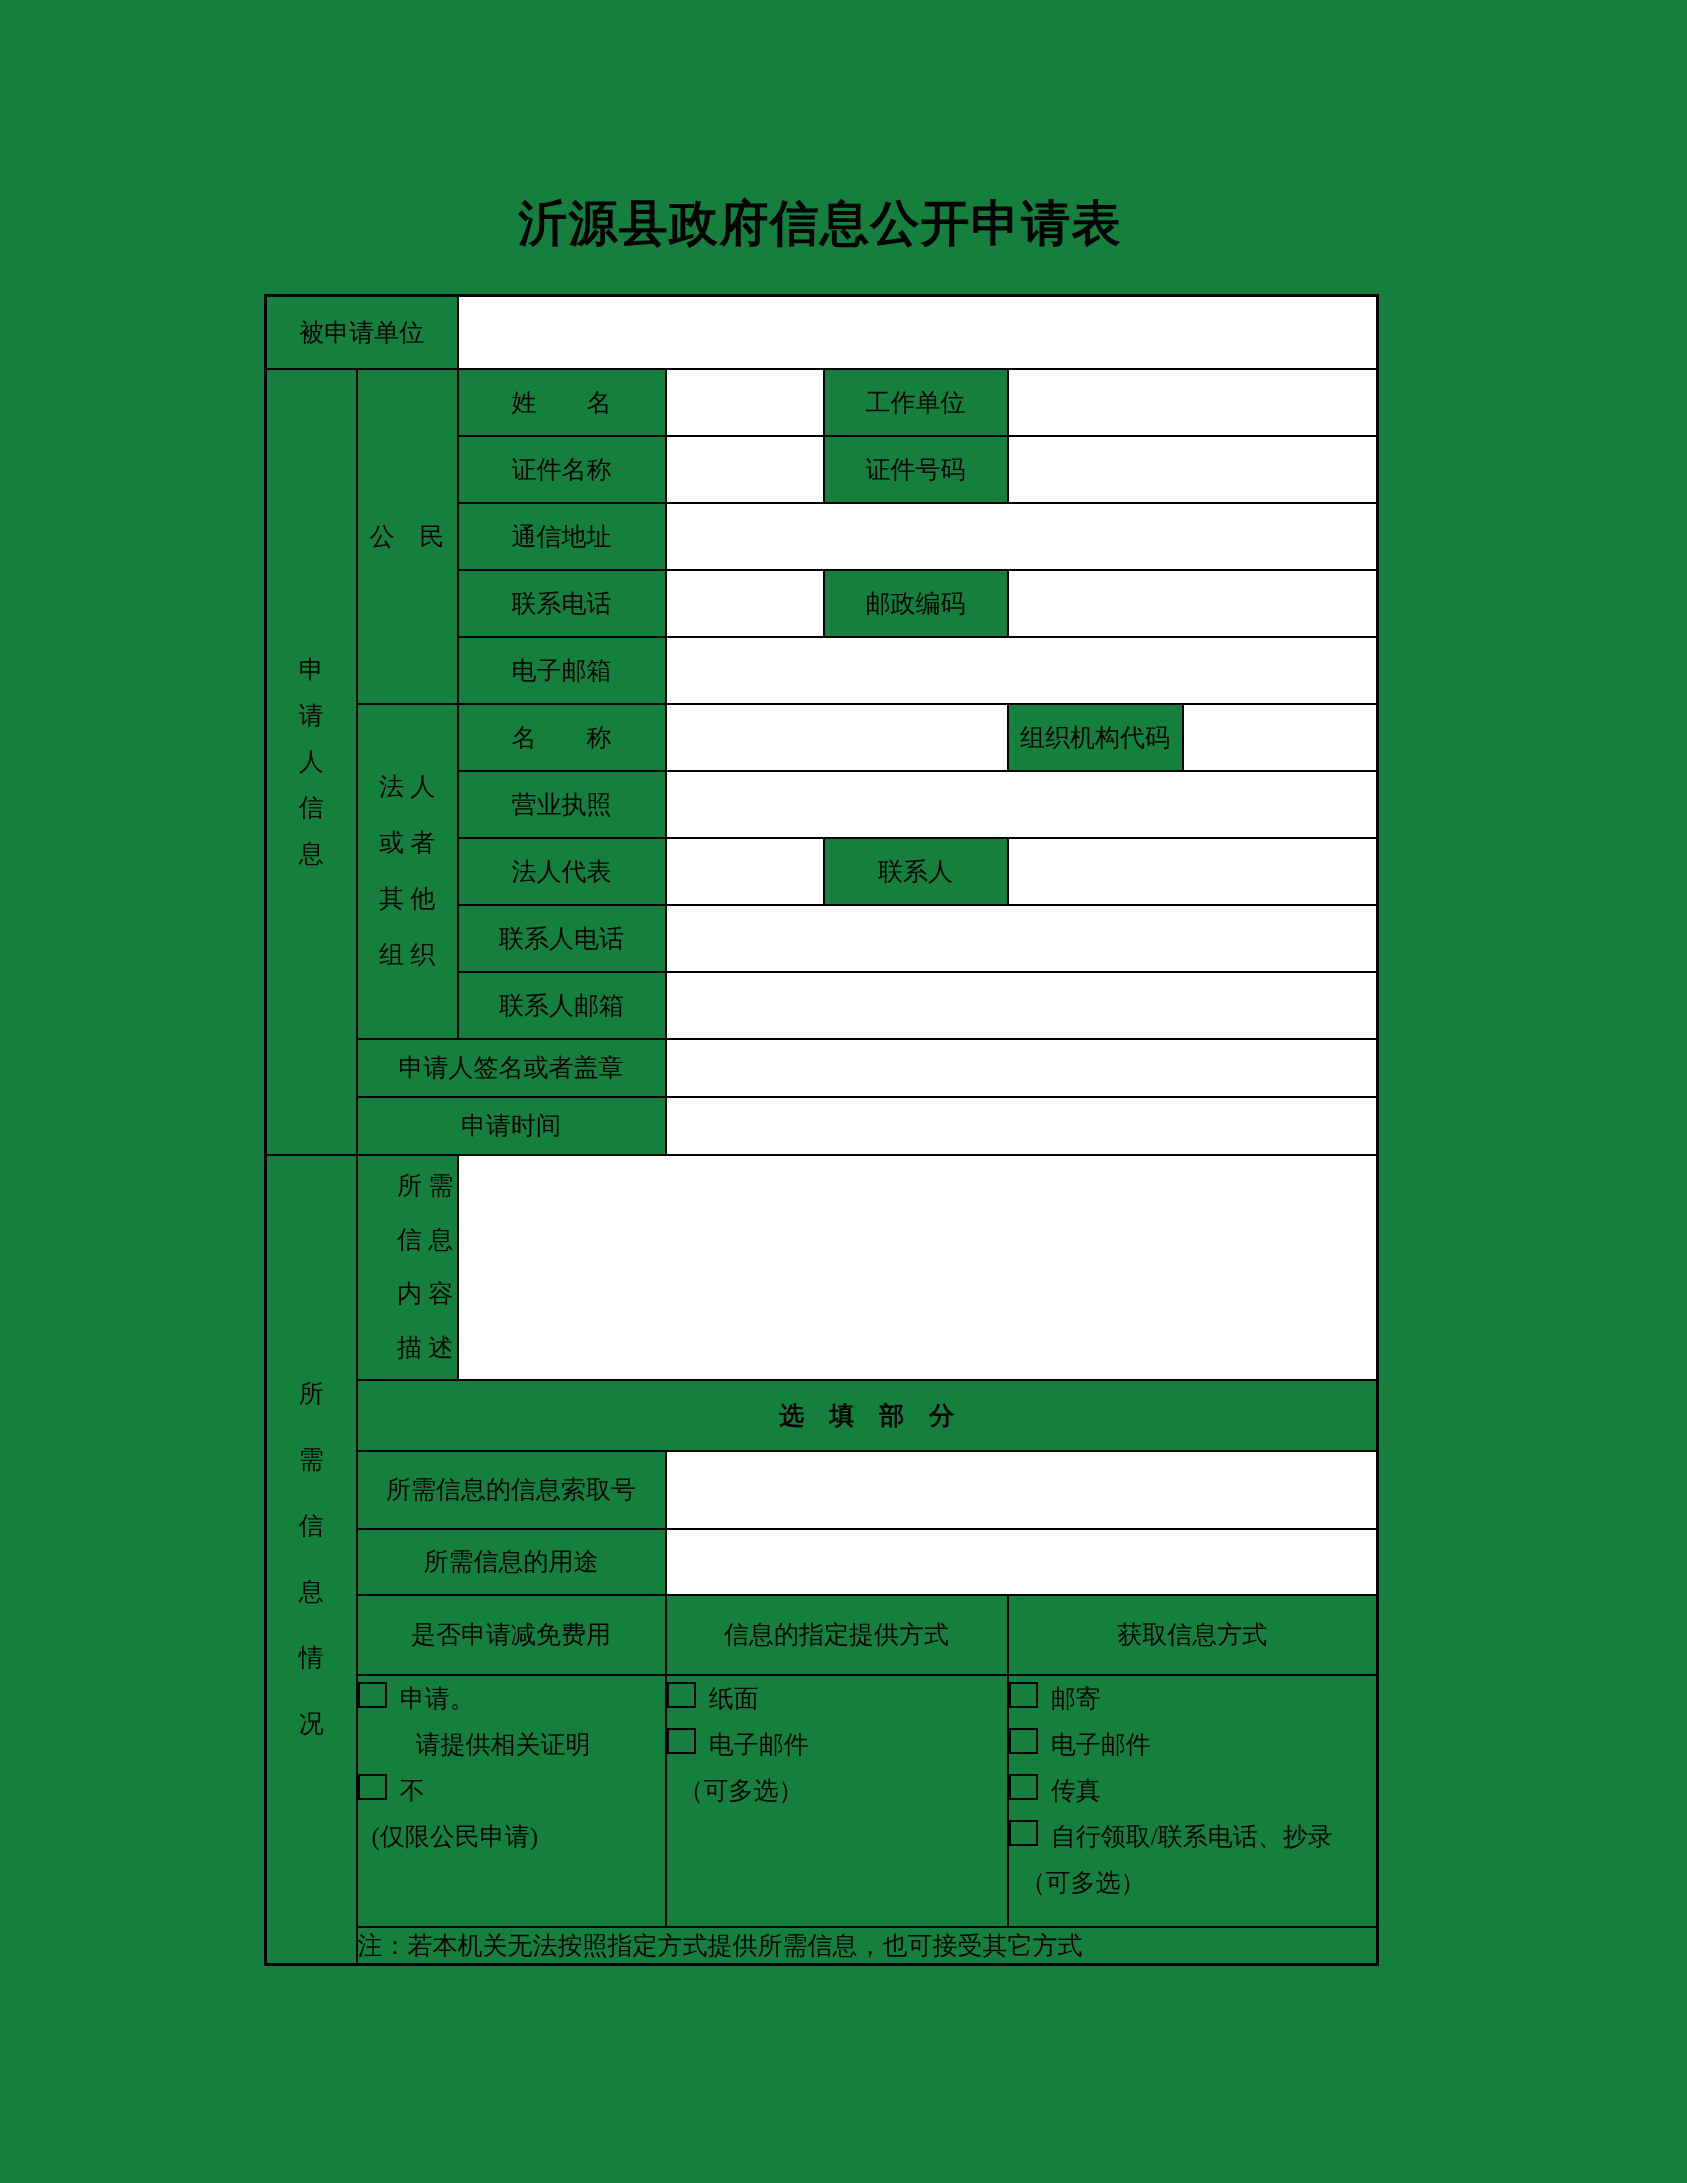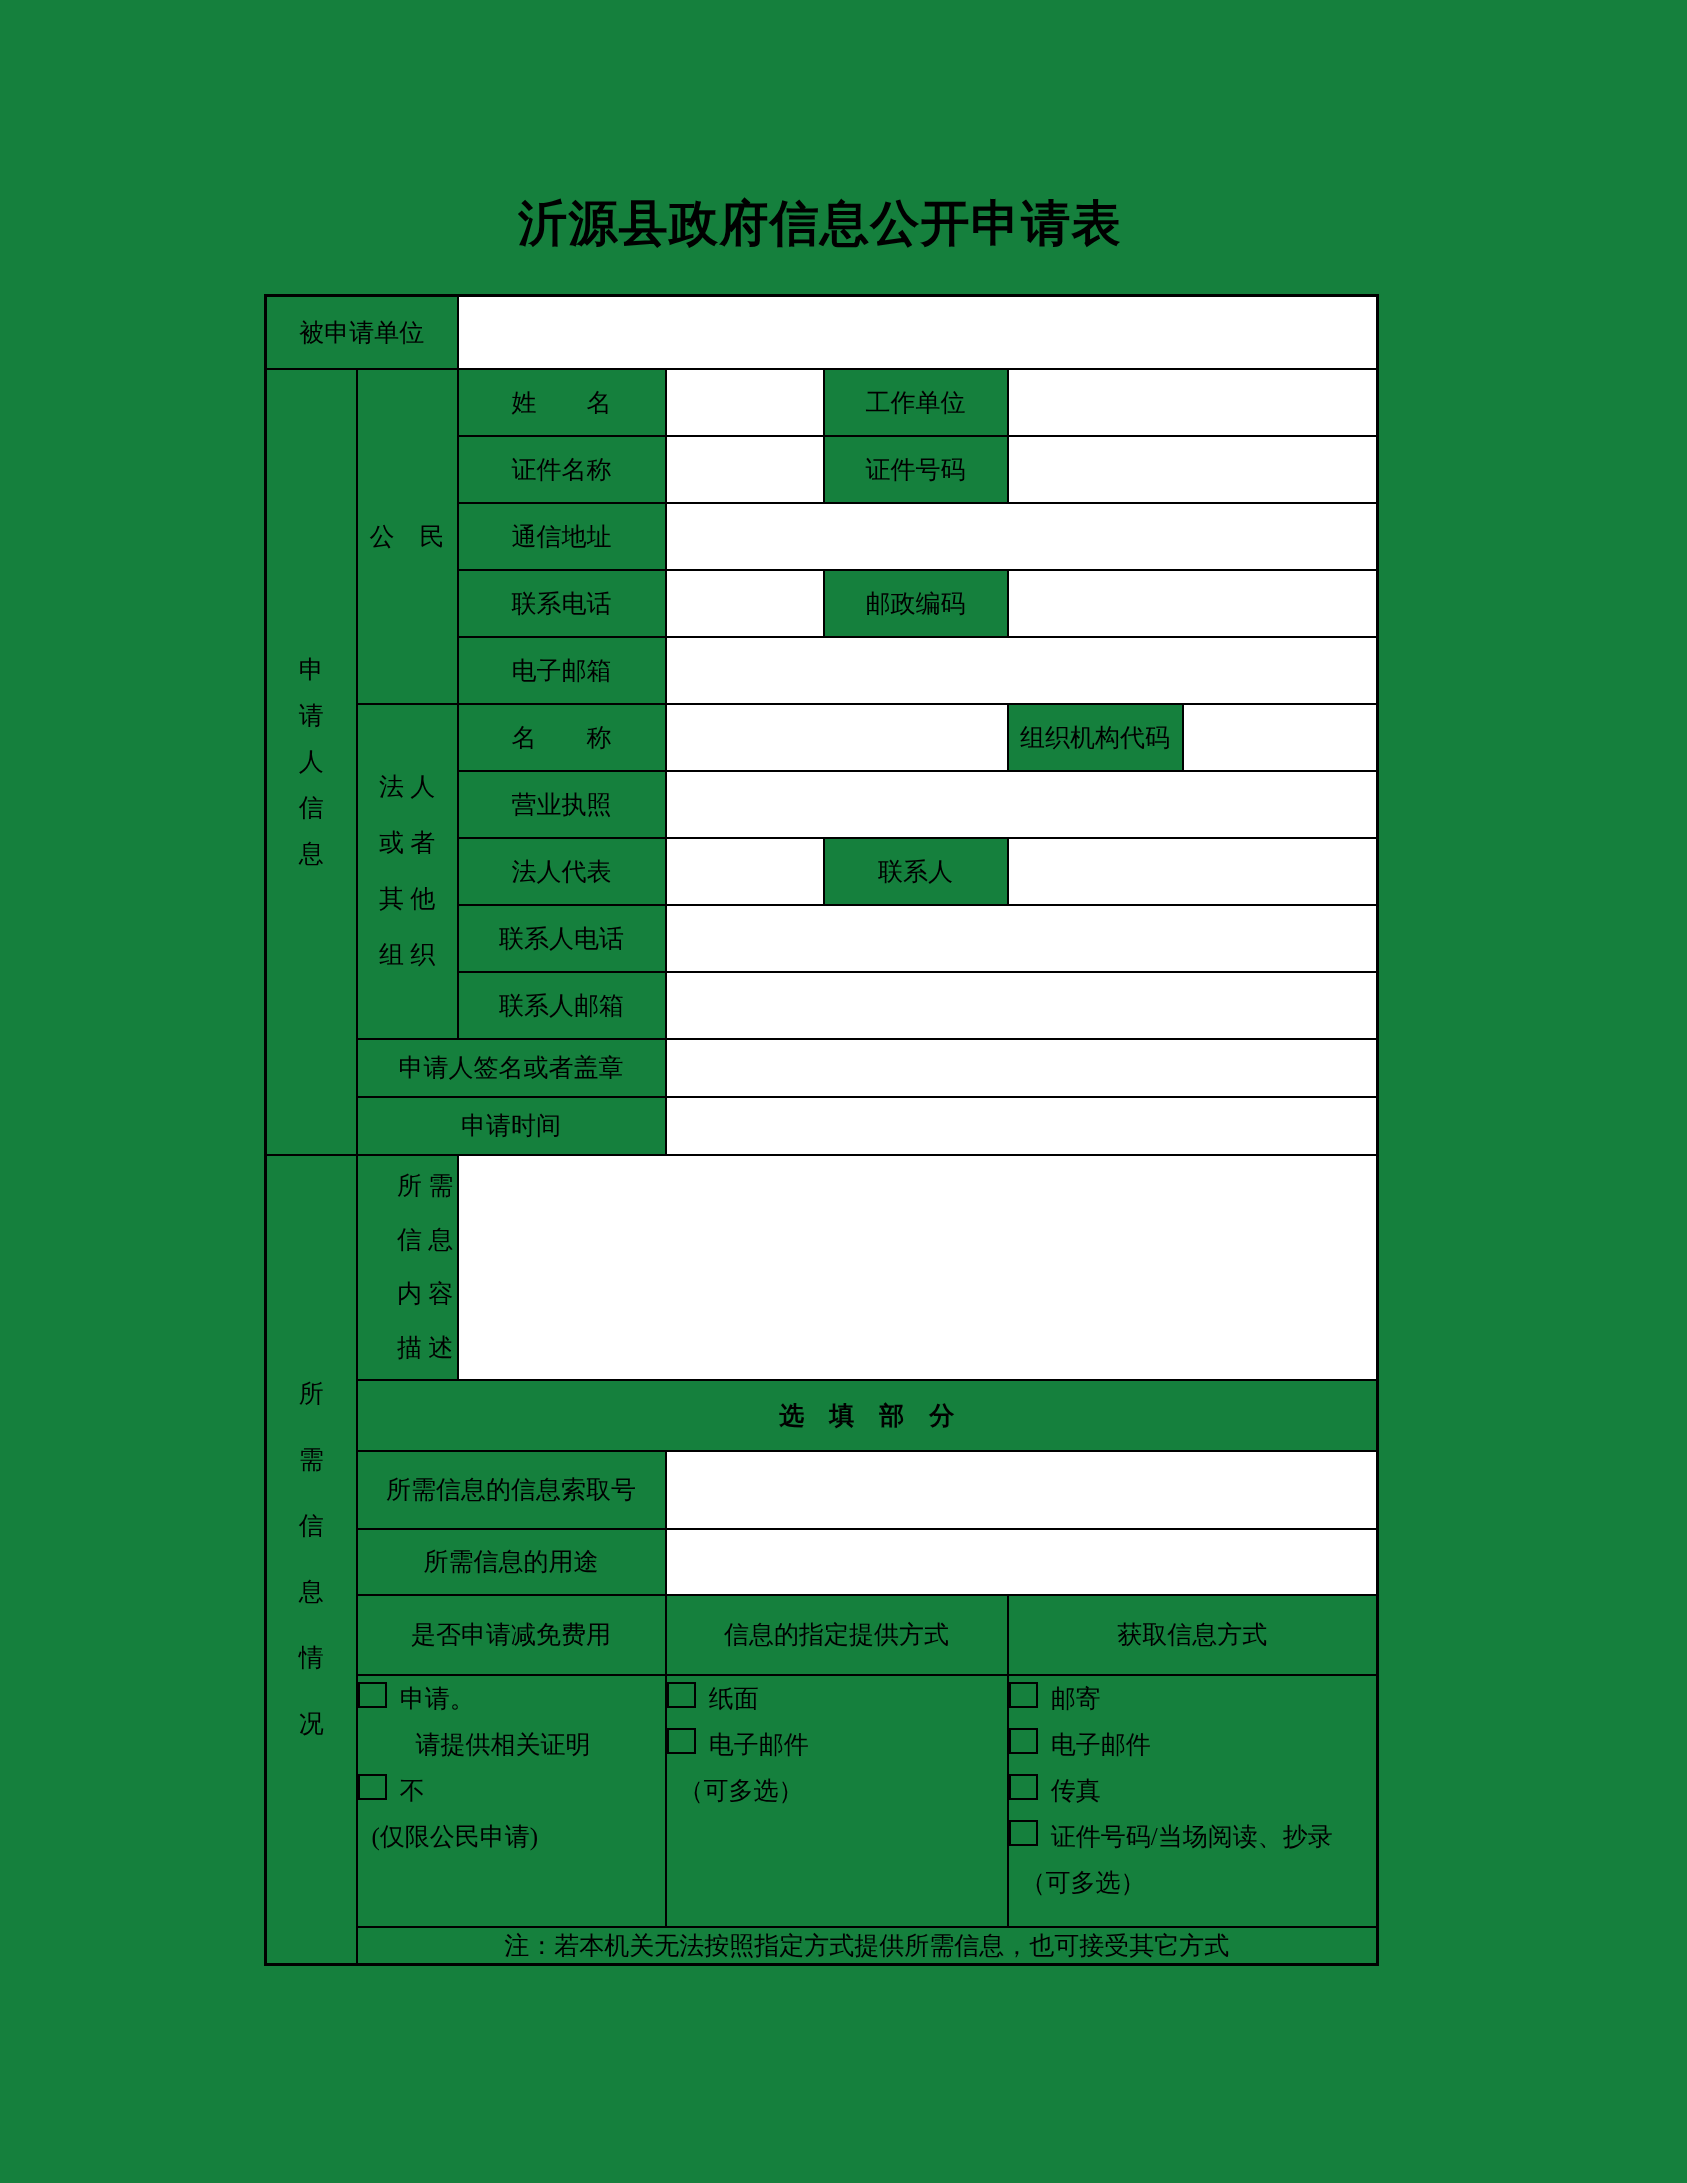--- a/index.html
+++ b/index.html
@@ -45,21 +45,21 @@
   .opt.indent{padding-left:58px;}
   .opt.note{padding-left:14px;}
   .opt.multi{padding-left:12px;}
   .cb{
     display:inline-block;
     width:25px;height:22px;
     border:2px solid #000;
     vertical-align:-1.3px;
     margin-right:13.2px;
   }
-  .footnote{text-align:center;vertical-align:middle;white-space:nowrap;}
+  .footnote{vertical-align:middle;white-space:nowrap;}
 </style>
 </head>
 <body>
 
 <div class="sheet">
 
   <div class="title">沂源县政府信息公开申请表</div>
 
   <table class="form">
     <colgroup>
@@ -199,21 +199,21 @@
       </td>
       <td class="optcell" colspan="2">
         <div class="opt"><span class="cb"></span><span>纸面</span></div>
         <div class="opt"><span class="cb"></span><span>电子邮件</span></div>
         <div class="opt multi">（可多选）</div>
       </td>
       <td class="optcell" colspan="2">
         <div class="opt"><span class="cb"></span><span>邮寄</span></div>
         <div class="opt"><span class="cb"></span><span>电子邮件</span></div>
         <div class="opt"><span class="cb"></span><span>传真</span></div>
-        <div class="opt"><span class="cb"></span><span>证件号码/当场阅读、抄录</span></div>
+        <div class="opt"><span class="cb"></span><span>自行领取/联系电话、抄录</span></div>
         <div class="opt multi">（可多选）</div>
       </td>
     </tr>
 
     <tr style="height:38px">
       <td class="footnote" colspan="6">注：若本机关无法按照指定方式提供所需信息，也可接受其它方式</td>
     </tr>
   </tbody>
     </table>
 </div>

